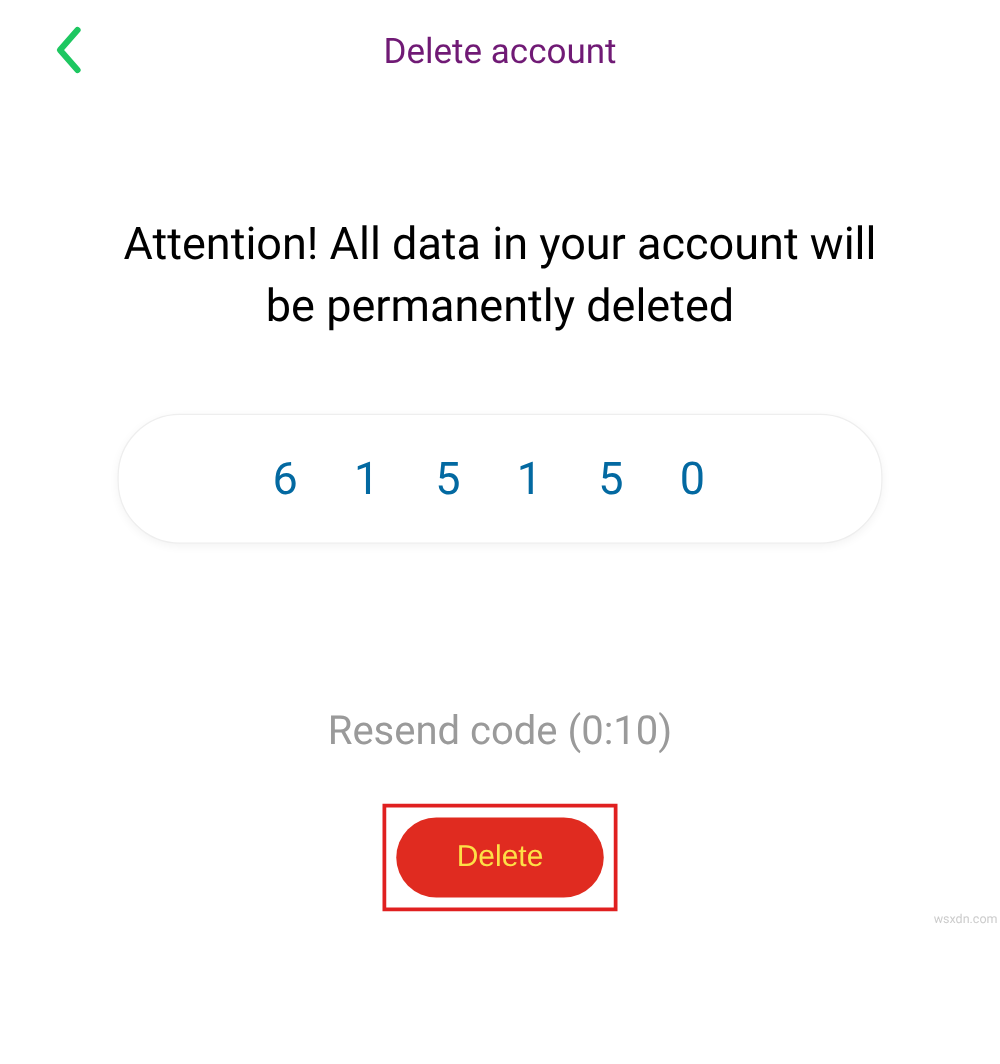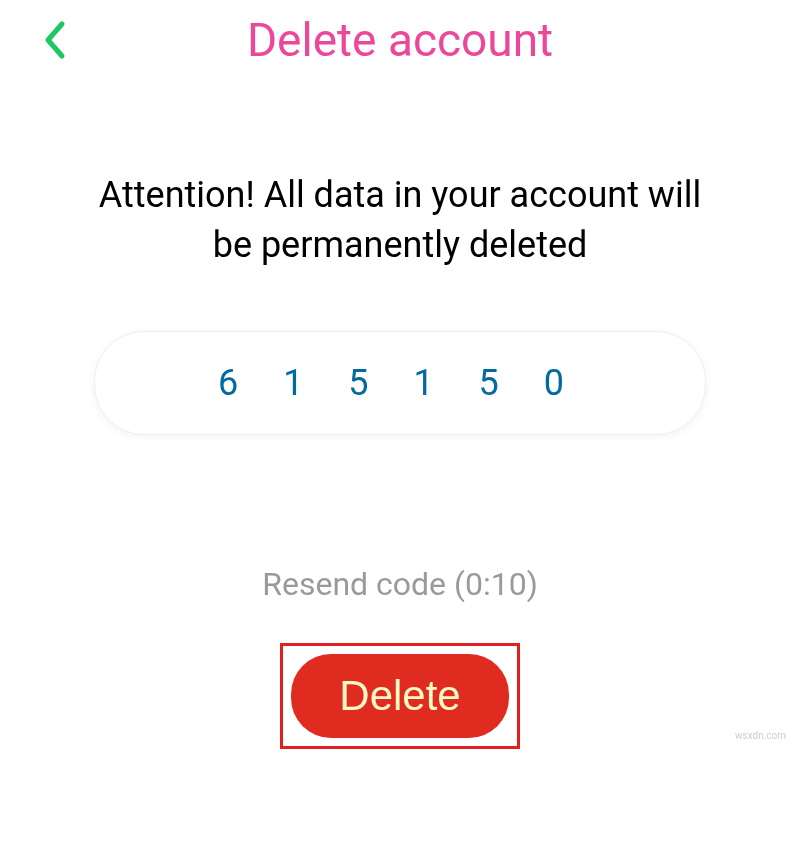--- a/index.html
+++ b/index.html
@@ -27,23 +27,23 @@
       top: 20px;
       cursor: pointer;
     }
     .back-btn svg {
       width: 28px;
       height: 40px;
     }
     .title {
       width: 100%;
       text-align: center;
-      font-size: 46px;
+      font-size: 28px;
       font-weight: 400;
-      color: #ec4899;
+      color: #701a75;
     }
     .content {
       padding: 90px 94px 0;
       text-align: center;
     }
     .warning-text {
       font-size: 36px;
       font-weight: 400;
       color: #000;
       line-height: 1.4;
@@ -68,31 +68,31 @@
       color: #9a9a9a;
       margin-bottom: 40px;
     }
     .delete-btn-wrap {
       display: inline-block;
       border: 3px solid #e02020;
       padding: 8px;
     }
     .delete-btn {
       background: #e02b20;
-      color: #fef9c3;
+      color: #fde047;
       border: none;
       border-radius: 40px;
       padding: 18px 48px;
-      font-size: 42px;
+      font-size: 24px;
       font-weight: 400;
       cursor: pointer;
     }
     .watermark {
       position: absolute;
-      right: 14px;
+      right: 2px;
       bottom: 110px;
       font-size: 10px;
       color: #ccc;
       writing-mode: horizontal-tb;
     }
   </style>
 </head>
 <body>
 
 <div class="header">

